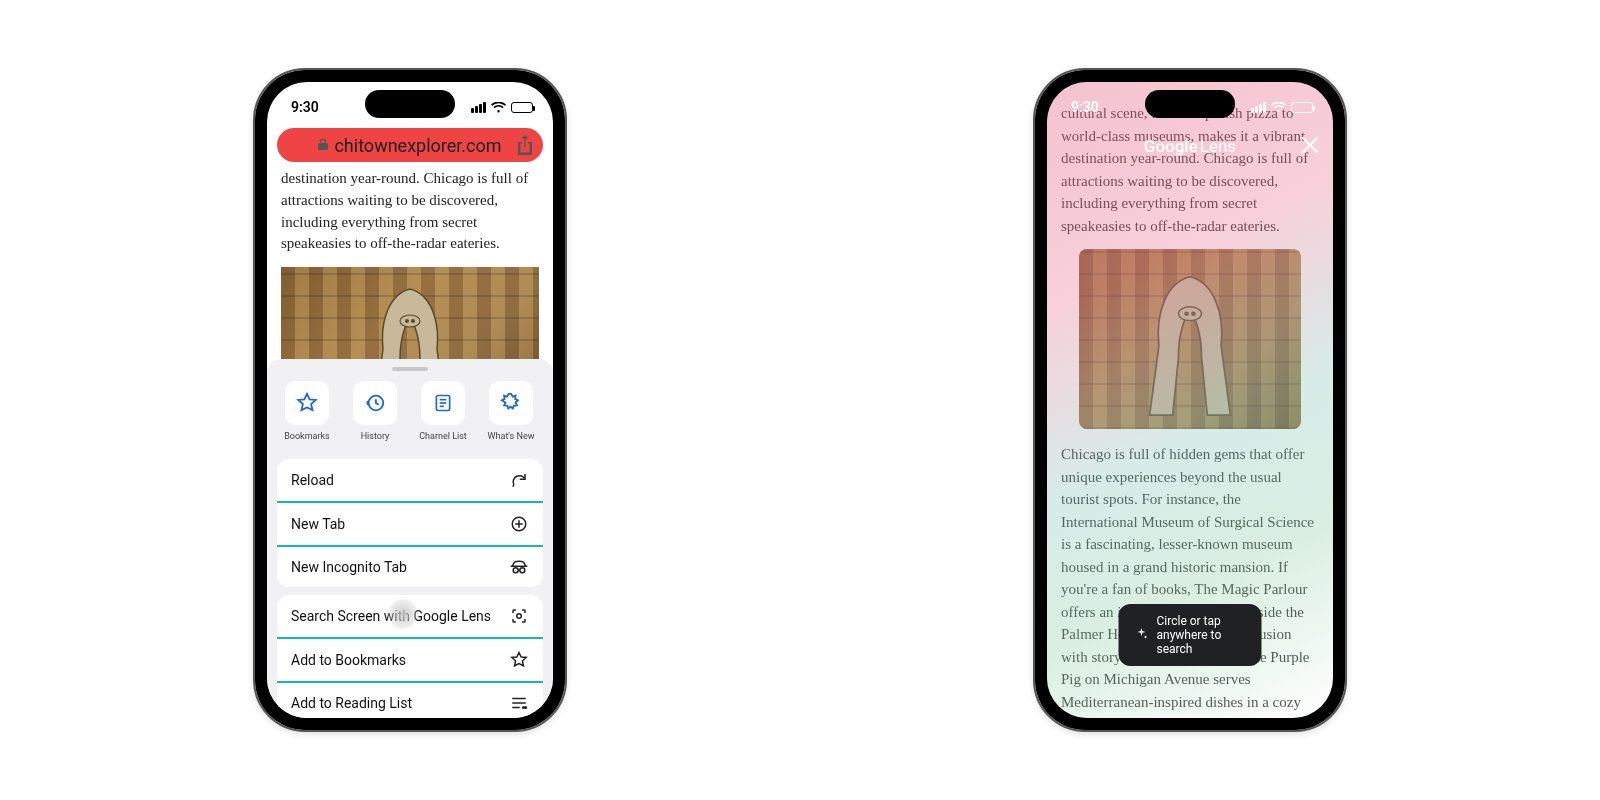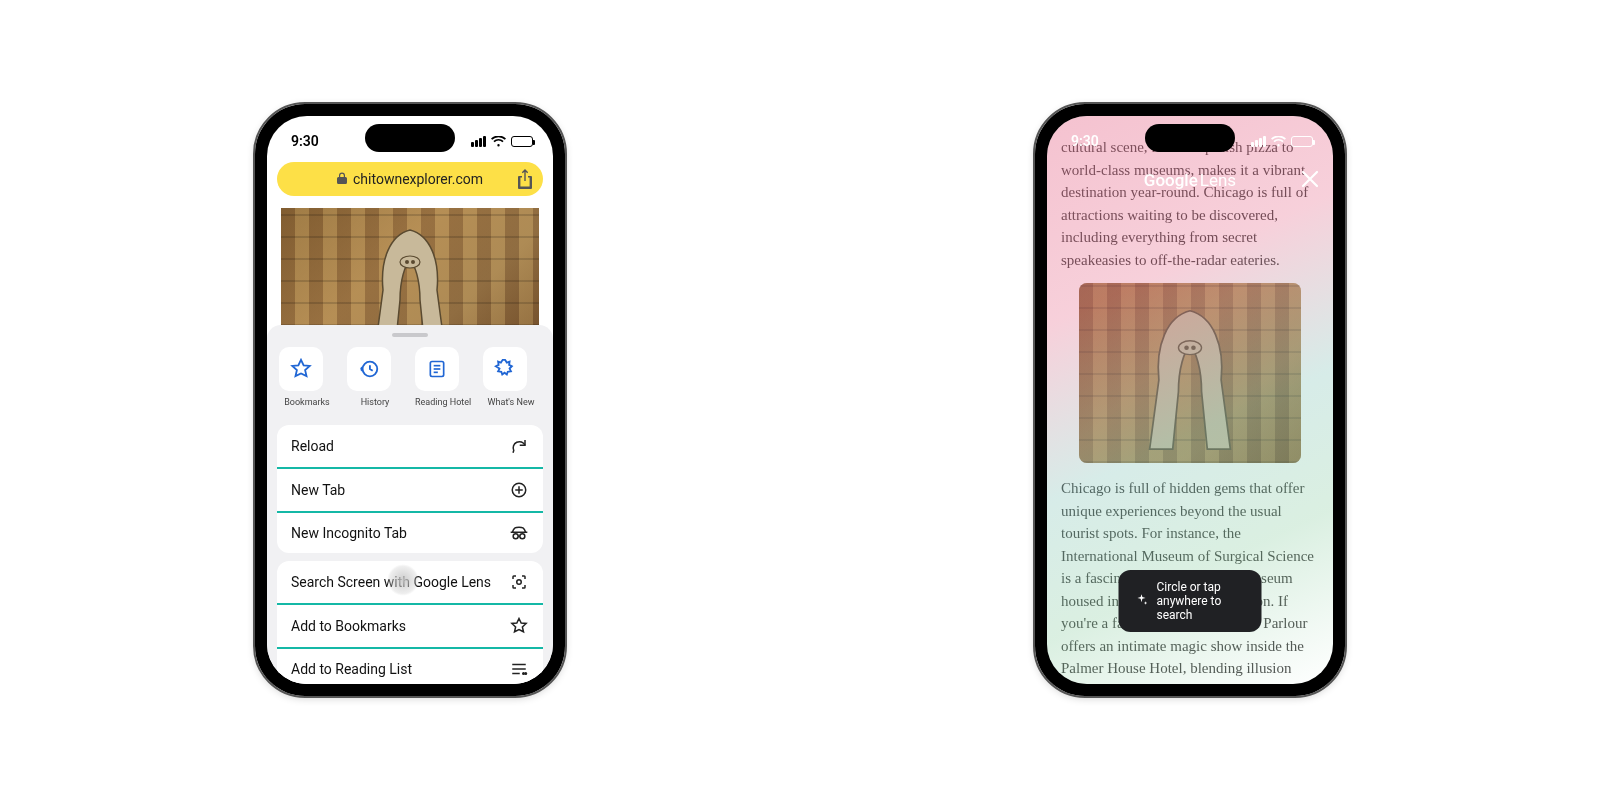--- a/index.html
+++ b/index.html
@@ -9,21 +9,21 @@
     background: #fff;
     font-family: -apple-system, BlinkMacSystemFont, "Segoe UI", Roboto, sans-serif;
     display: flex;
     align-items: center;
     justify-content: center;
     gap: 470px;
   }
 
   .phone {
     width: 310px;
-    height: 592px;
+    height: 660px;
     background: #000;
     border-radius: 50px;
     padding: 12px;
     position: relative;
     box-shadow: 0 2px 8px rgba(0,0,0,0.2);
   }
   .phone::before {
     content:"";
     position:absolute;
     top:-2px; left:-2px; right:-2px; bottom:-2px;
@@ -70,26 +70,26 @@
   .signal-bars span:nth-child(3){height:9px;}
   .signal-bars span:nth-child(4){height:11px;}
   .battery { width:22px; height:11px; border:1px solid #000; border-radius:3px; position:relative; }
   .battery::after{content:"";position:absolute;right:-3px;top:3px;width:2px;height:5px;background:#000;border-radius:0 1px 1px 0;}
   .battery-fill{height:100%;width:90%;background:#000;border-radius:1.5px;}
 
   
   .url-bar {
     margin: 6px 10px 6px 10px;
     height: 34px;
-    background: #fde047;
+    background: #ef4444;
     border-radius: 18px;
     display:flex;
     align-items:center;
     justify-content:center;
-    font-size:14px;
+    font-size:18px;
     color:#222;
     position:relative;
   }
   .url-bar .lock { margin-right:6px; font-size:11px; }
   .url-bar .share { position:absolute; right:10px; top:7px; }
 
   .content1 {
     padding: 0 14px;
     font-family: Georgia, "Times New Roman", serif;
     font-size: 15px;
@@ -133,21 +133,21 @@
     padding-top:6px;
   }
   .grabber{ width:36px; height:4px; background:#c9c9cc; border-radius:2px; margin:2px auto 10px auto; }
   .quick-row {
     display:flex;
     gap:12px;
     padding:0 12px 10px 12px;
     overflow:hidden;
   }
   .quick-item {
-    display:flex; flex-direction:column; 
+    display:flex; flex-direction:column; align-items:center;
     width:56px;
     flex-shrink:0;
   }
   .quick-icon {
     width:44px; height:44px;
     background:#fff;
     border-radius:10px;
     display:flex; align-items:center; justify-content:center;
     color:#2066d4;
     font-size:20px;
@@ -281,20 +281,21 @@
       </span>
       <span>chitownexplorer.com</span>
       <span class="share">
         <svg width="16" height="20" viewBox="0 0 16 20">
             <path d="M8 0l3.2 3.2-1 1L8.7 2.7V12H7.3V2.7L5.8 4.2l-1-1L8 0zM2 7h3v1.4H3.4v9.2h9.2V8.4H11V7h3a1 1 0 011 1v11a1 1 0 01-1 1H2a1 1 0 01-1-1V8a1 1 0 011-1z" fill="#555"></path>
           </svg>
       </span>
     </div>
 
     <div class="content1">
+      <div>destination year-round. Chicago is full of attractions waiting to be discovered, including everything from secret speakeasies to off-the-radar eateries.</div>
       <div class="article-image">
         <div class="building-stripes"></div>
         <div class="building-rows"></div>
         <div class="sculpture">
           <svg viewBox="0 0 130 140">
             <path d="M65 10 C45 15 35 40 38 70 L30 130 L50 130 L55 80 C55 60 60 45 65 40 C70 45 75 60 75 80 L80 130 L100 130 L92 70 C95 40 85 15 65 10 Z" fill="#c8b99a" stroke="#5a4a30" stroke-width="1.5"></path>
             <ellipse cx="65" cy="42" rx="10" ry="6" fill="#c8b99a" stroke="#5a4a30" stroke-width="1.2"></ellipse>
             <circle cx="62" cy="42" r="2" fill="#5a4a30"></circle>
             <circle cx="68" cy="42" r="2" fill="#5a4a30"></circle>
           </svg>
@@ -325,21 +326,21 @@
         </div>
         <div class="quick-item">
           <div class="quick-icon">
             <svg width="20" height="20" viewBox="0 0 24 24" fill="none" stroke="#2066d4" stroke-width="2">
                 <rect x="4" y="3" width="16" height="18" rx="2"></rect>
                 <line x1="8" y1="8" x2="16" y2="8"></line>
                 <line x1="8" y1="12" x2="16" y2="12"></line>
                 <line x1="8" y1="16" x2="13" y2="16"></line>
               </svg>
           </div>
-          <div class="quick-label">Reading Hotel</div>
+          <div class="quick-label">Charnel List</div>
         </div>
         <div class="quick-item">
           <div class="quick-icon">
             <svg width="22" height="22" viewBox="0 0 24 24" fill="none" stroke="#2066d4" stroke-width="2">
                 <path d="M12 2l2 3 3-1-.5 3.5 3 1.5-2.5 2.5 1.5 3-3.5.5-1 3-2.5-2-2.5 2-1-3-3.5-.5 1.5-3L2 9l3-1.5L4.5 4l3 1 2-3z"></path>
               </svg>
           </div>
           <div class="quick-label">What's New</div>
         </div>
         <div class="quick-item" style="width:40px;">

